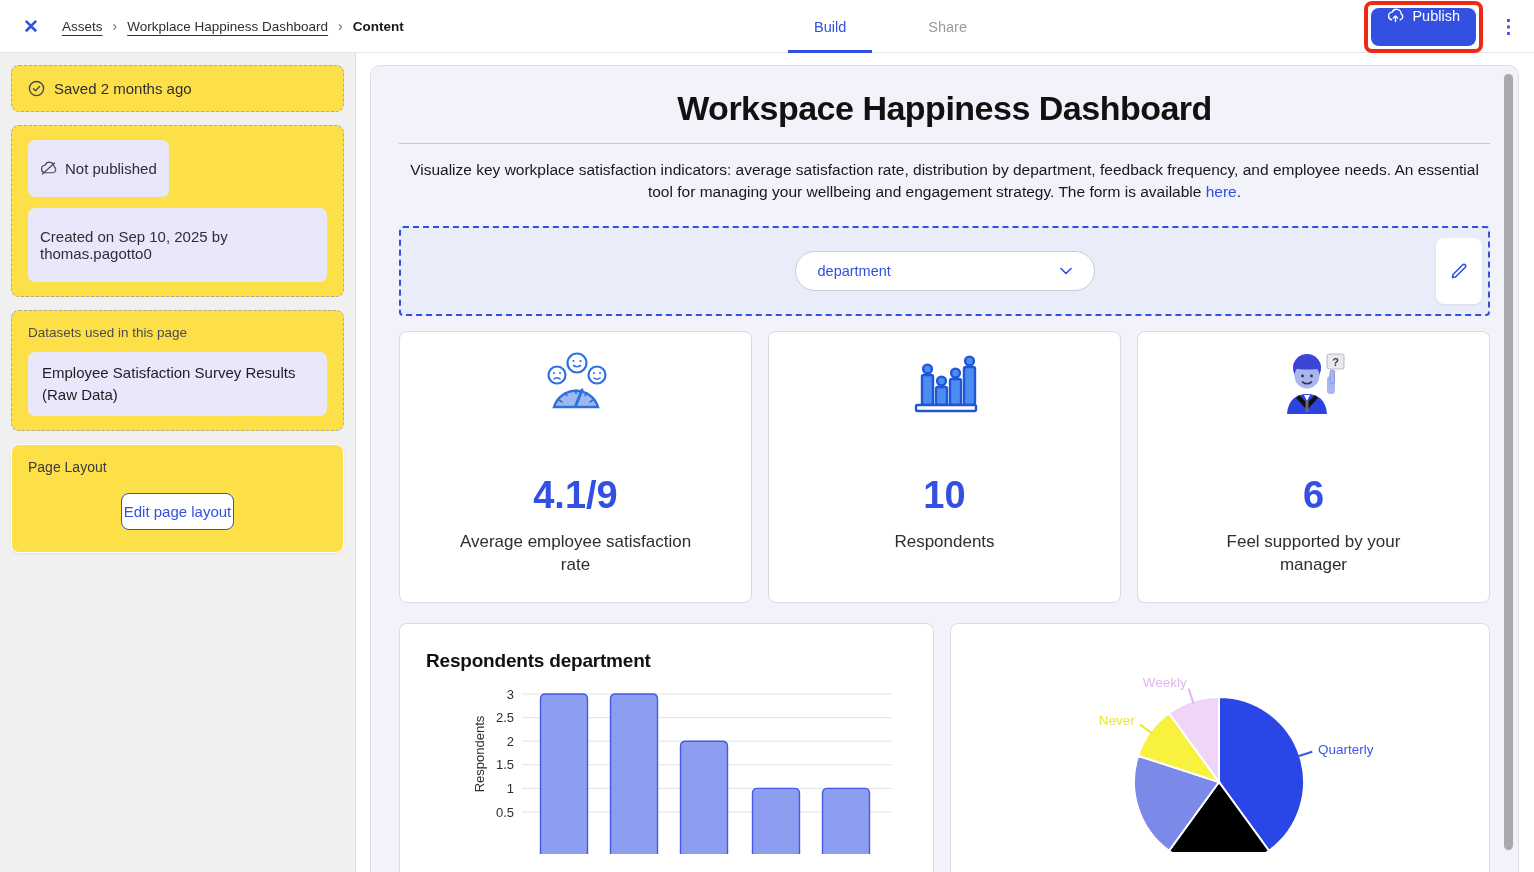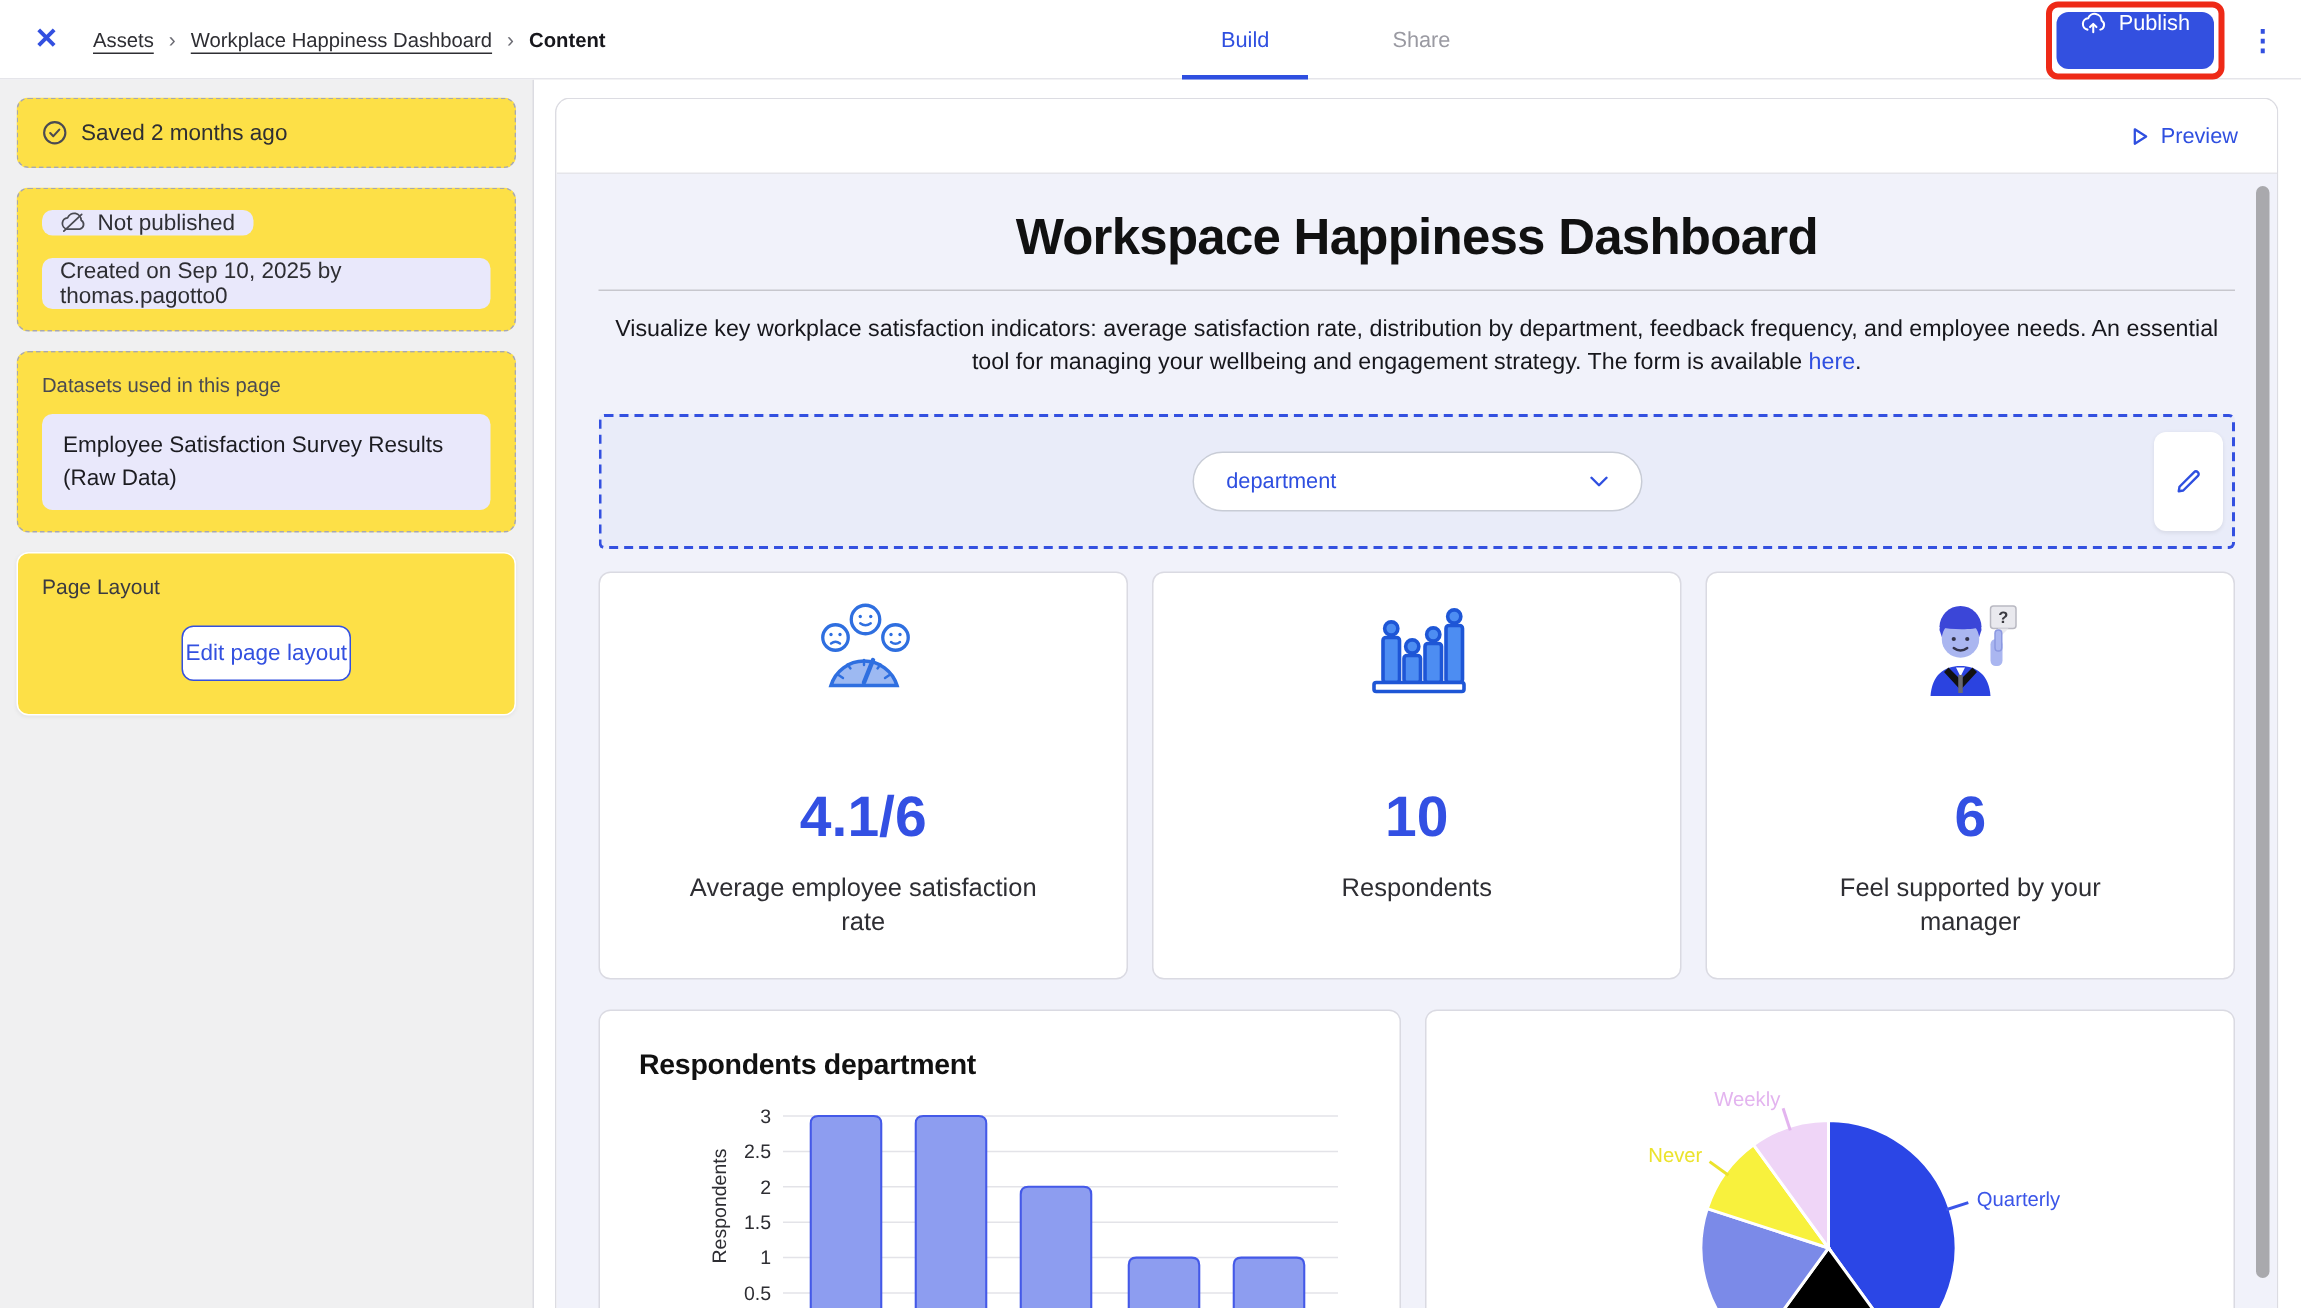--- a/index.html
+++ b/index.html
@@ -23,21 +23,21 @@
   .publish-btn { background:#3350e0; color:#fff; border:none; border-radius:8px; height:38px;
                  padding:0 16px; font-size:14.5px; font-family:inherit; display:flex; align-items:flex-start; gap:8px; cursor:pointer; }
   .kebab { color:#3350e0; font-size:19px; font-weight:700; letter-spacing:0; padding:0 6px; cursor:pointer; }
 
   
   .layout { display:flex; height:819px; }
   .sidebar { width:378px; background:#f0f0f1; border-right:1px solid #dcdce2; padding:12px 11px; }
   .side-card { background:#fde047; border:1px dashed #a8a8b0; border-radius:8px; padding:14px 16px; margin-bottom:13px; }
   .side-card.solid { border:1px solid #fff; box-shadow:0 1px 3px rgba(0,0,0,.06); }
   .saved-row { display:flex; align-items:center; gap:9px; font-size:15px; color:#2e2e33; }
-  .pill { background:#e9e8fb; border-radius:7px; padding:0 12px; font-size:15px; color:#2e2e33;
+  .pill { background:#e9e8fb; border-radius:7px; padding:20px 12px; font-size:15px; color:#2e2e33;
           display:inline-flex; align-items:center; gap:8px; }
   .pill.block { display:block; margin-top:11px; }
   .side-label { font-size:13.5px; color:#4a4a52; margin-bottom:12px; }
   .dataset-box { background:#e9e8fb; border-radius:7px; padding:10px 14px; font-size:15px; color:#1c1c21; line-height:1.45; }
   .layout-card-title { font-size:14px; color:#3a3a41; margin-bottom:18px; }
   .edit-layout-btn { display:block; margin:0 auto 8px; background:#fff; color:#3350e0; border:1px solid #3350e0;
                      border-radius:8px; padding:9px 2px; font-size:15px; font-family:inherit; cursor:pointer; }
 
   
   .main-area { flex:1; background:#fff; padding:12px 15px 0 14px; }
@@ -143,28 +143,20 @@
     </div>
 
     <div class="side-card solid">
       <div class="layout-card-title">Page Layout</div>
       <button class="edit-layout-btn">Edit page layout</button>
     </div>
   </aside>
 
   <div class="main-area">
     <div class="main-panel">
-      <div class="preview-bar">
-        <a class="preview-link">
-          <svg width="10" height="12" viewBox="0 0 10 12" fill="none" stroke="#2f4fe0" stroke-width="1.5" stroke-linejoin="round">
-            <path d="M1.2 1.2 8.8 6 1.2 10.8z"></path>
-          </svg>
-          <span>Preview</span>
-        </a>
-      </div>
 
       <div class="canvas">
         <h1 class="page-title">Workspace Happiness Dashboard</h1>
         <hr class="title-divider">
         <p class="description"><span>Visualize key workplace satisfaction indicators: average satisfaction rate, distribution by department, feedback frequency, and employee needs. An essential tool for managing your wellbeing and engagement strategy. The form is available </span><a>here</a><span>.</span></p>
 
         <div class="filter-section">
           <div class="dropdown">
             <span class="dropdown-value">department</span>
             <svg width="12" height="8" viewBox="0 0 12 8" fill="none" stroke="#2f4fe0" stroke-width="1.6" stroke-linecap="round" stroke-linejoin="round">
@@ -198,21 +190,21 @@
                 <path d="M35 53 41 38" stroke="#2f6fe0" stroke-width="3" stroke-linecap="round"></path>
                 <g stroke="#2f6fe0" stroke-width="1.6" stroke-linecap="round">
                   <path d="M18 48l3 2"></path>
                     <path d="M24 41l2 2.6"></path>
                     <path d="M35 38v3.4"></path>
                     <path d="M46 41l-2 2.6"></path>
                     <path d="M52 48l-3 2"></path>
                 </g>
               </svg>
             </div>
-            <div class="stat-value">4.1/6</div>
+            <div class="stat-value">4.1/9</div>
             <div class="stat-label">Average employee satisfaction rate</div>
           </div>
 
           <div class="stat-card">
             <div class="stat-icon">
               <svg width="66" height="64" viewBox="0 0 66 64">
                 <g fill="#4d8df2" stroke="#1e56d6" stroke-width="2.4" stroke-linejoin="round">
                   <circle cx="15.5" cy="17" r="4.4"></circle>
                     <rect x="10" y="23" width="11" height="30" rx="2"></rect>
                   <circle cx="29.5" cy="29" r="4.4"></circle>

